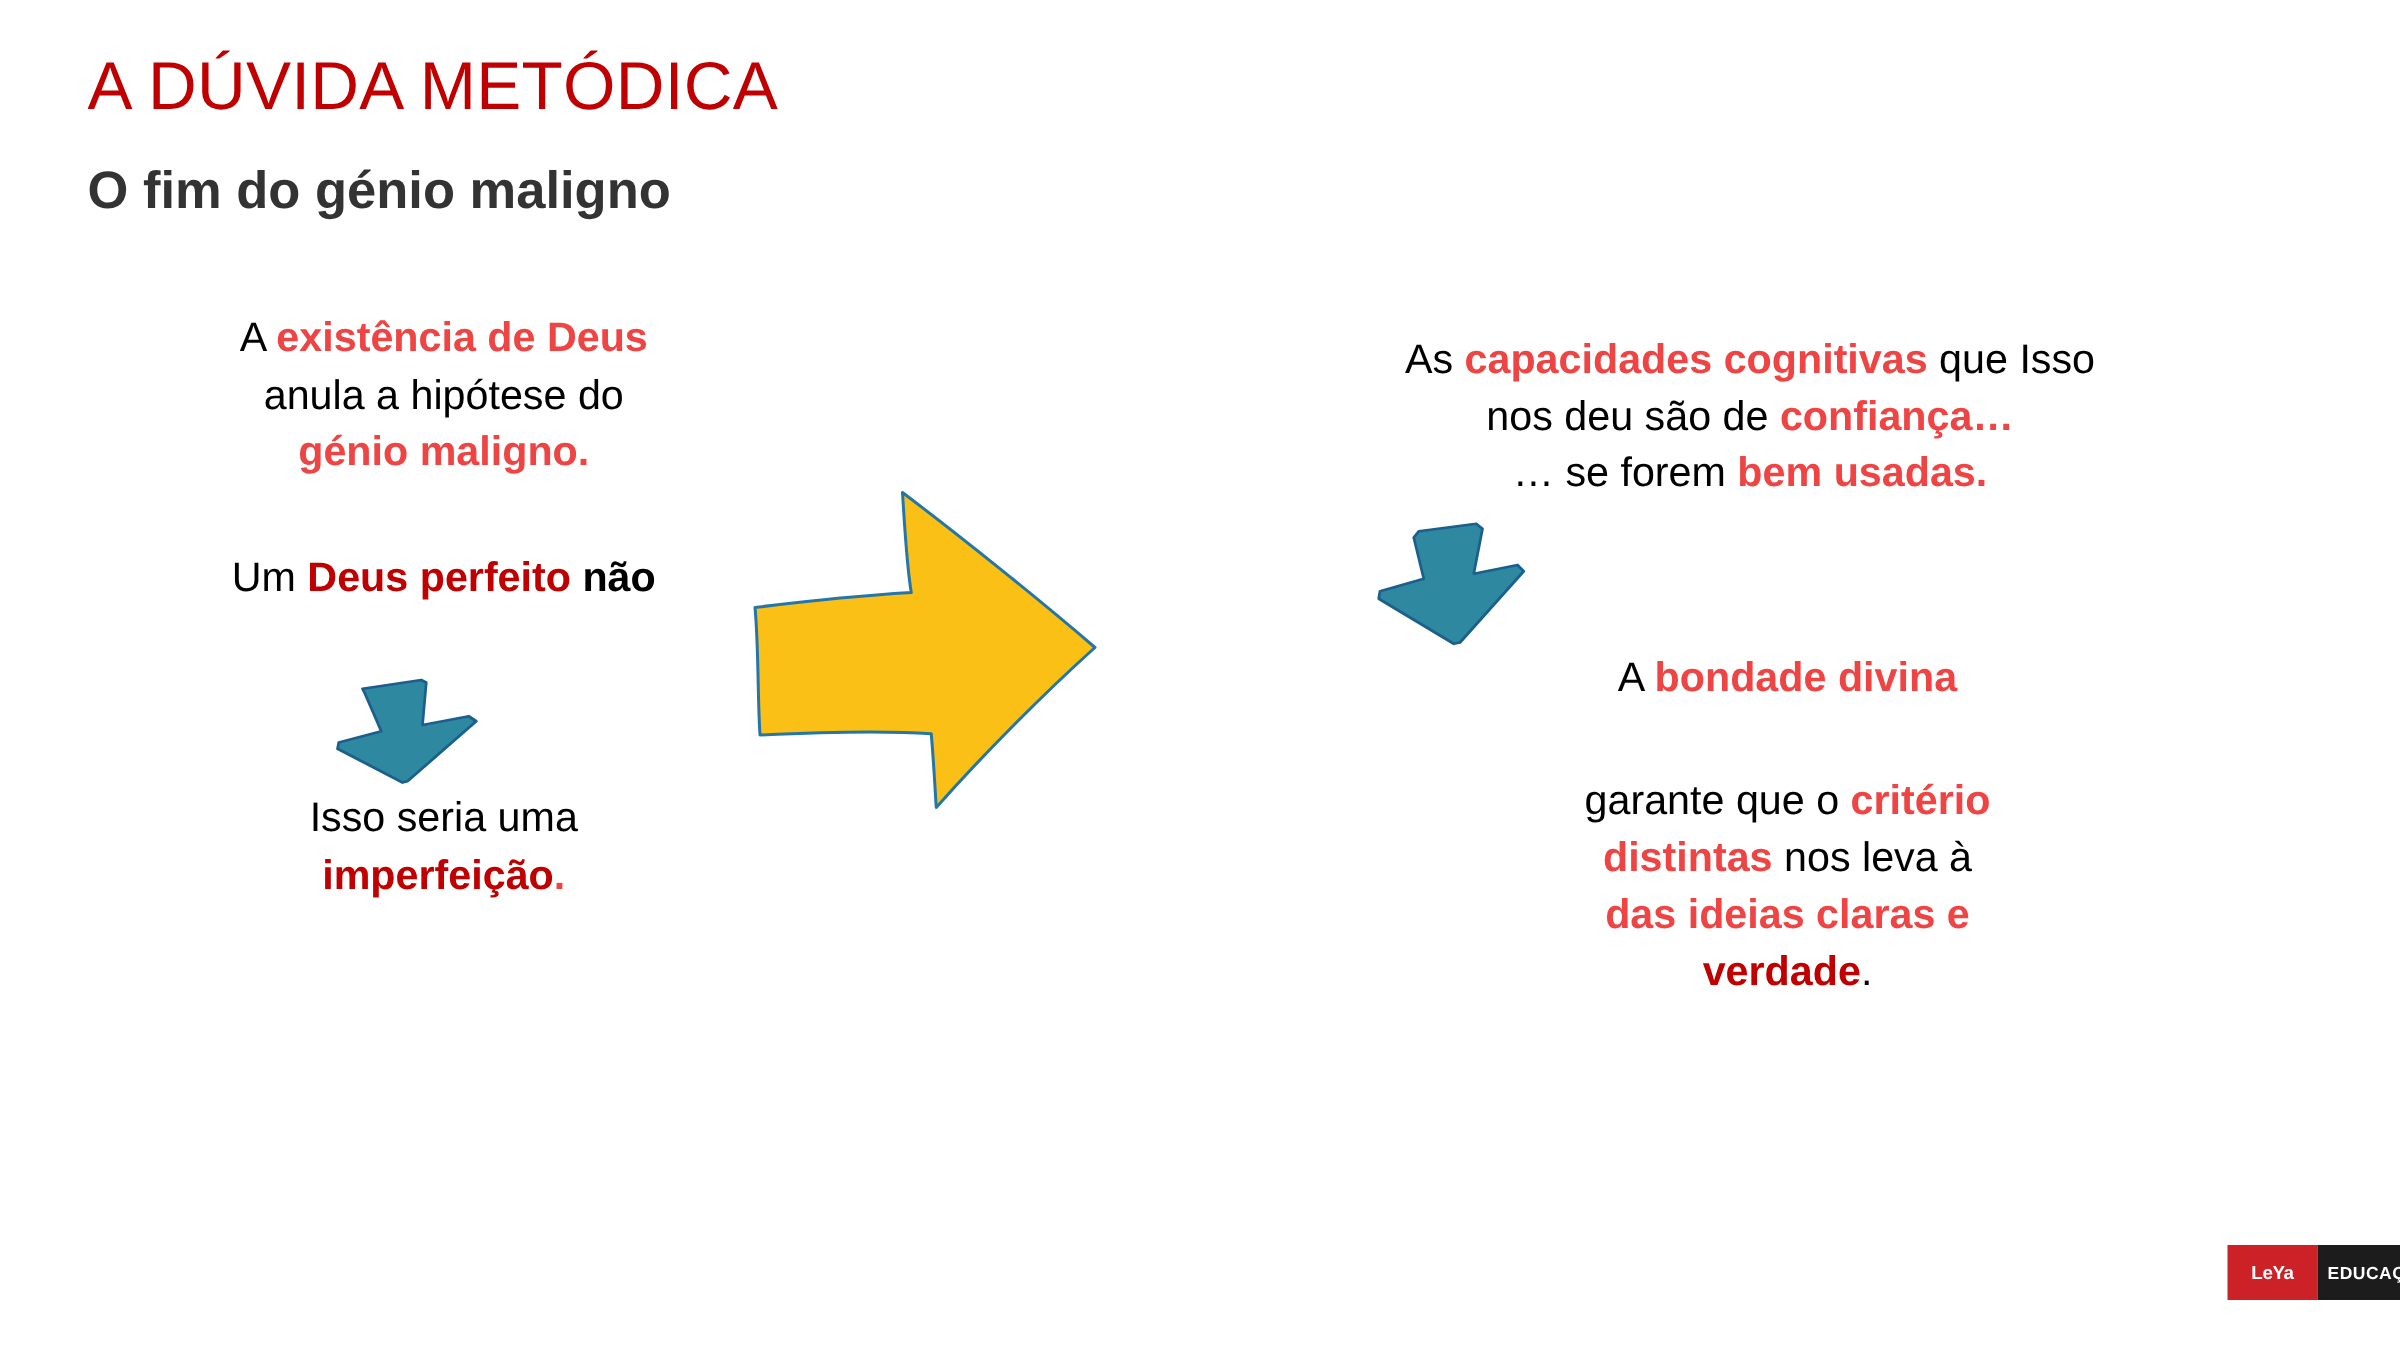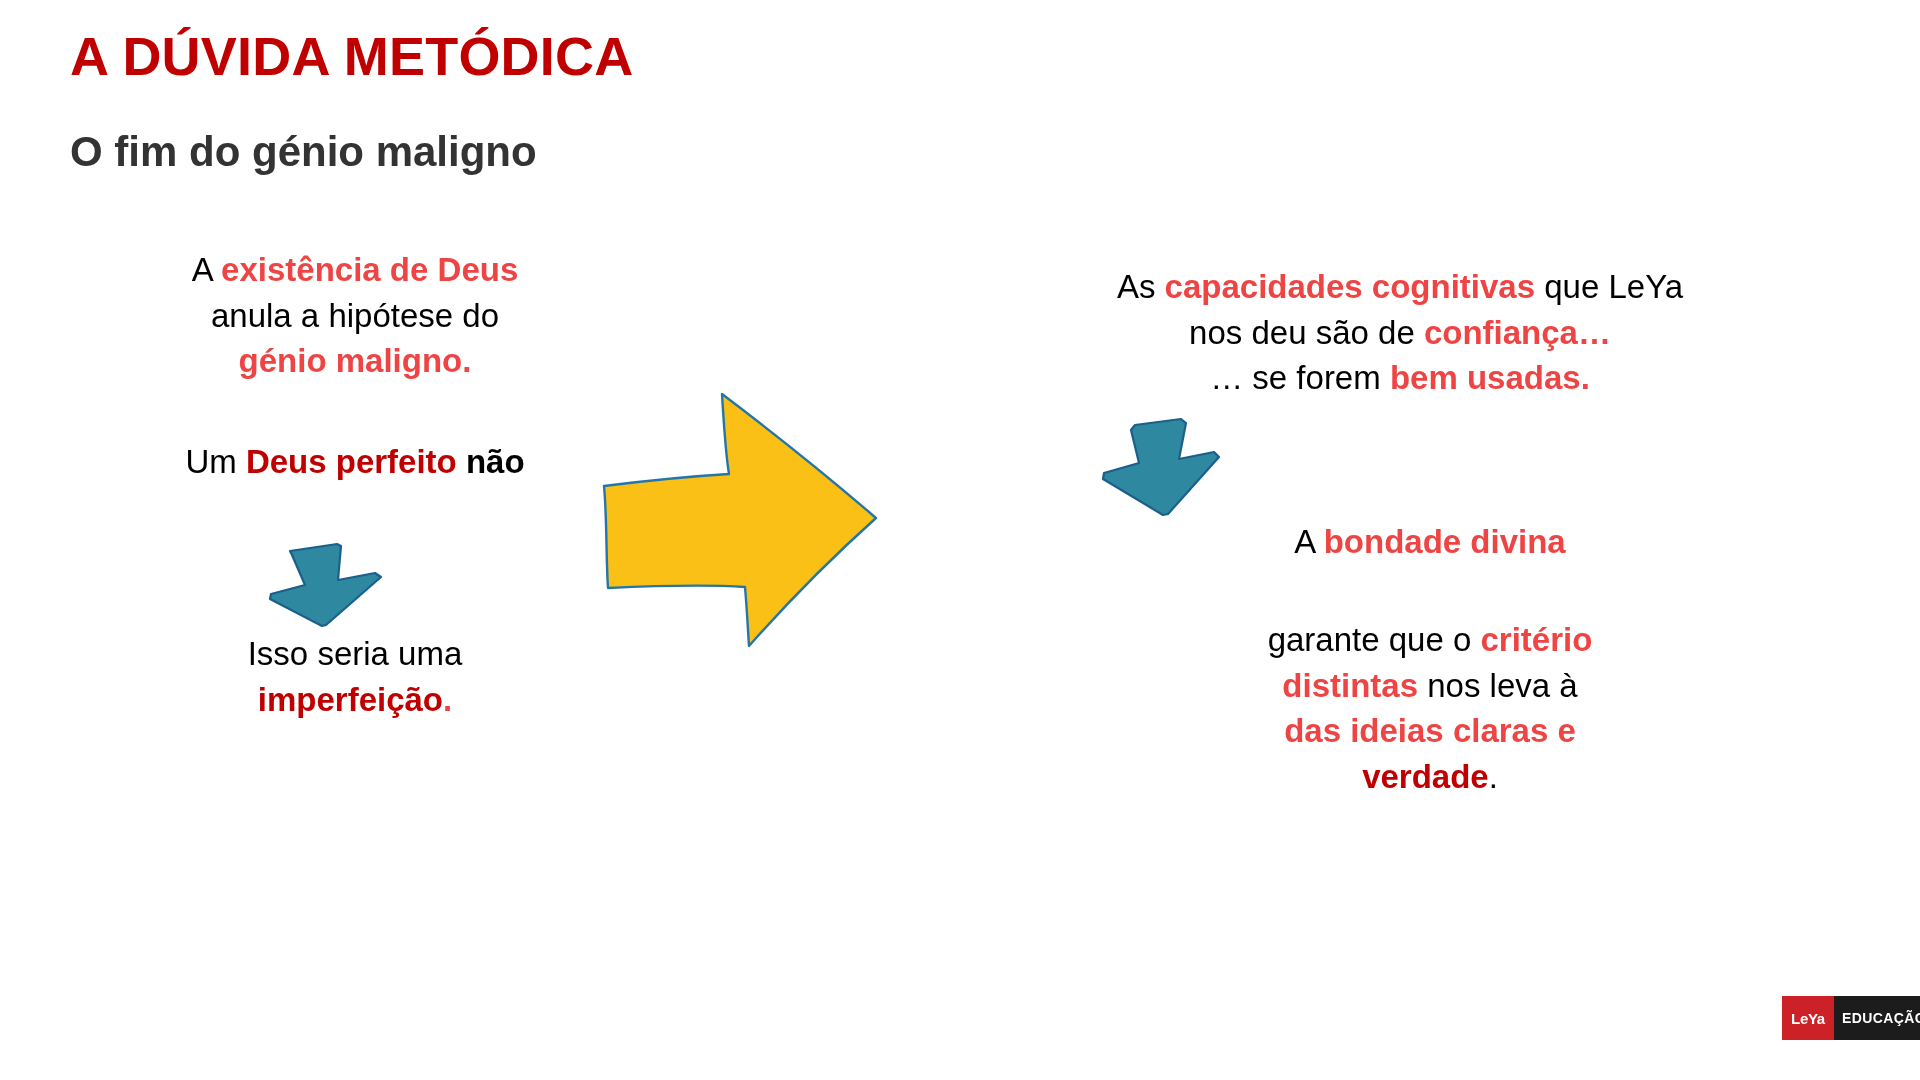--- a/index.html
+++ b/index.html
@@ -16,23 +16,23 @@
     width: 1920px;
     height: 1080px;
     background: #ffffff;
     overflow: hidden;
   }
 
   
   .slide-title {
     position: absolute;
     left: 70px;
-    top: 25px;
+    top: 38px;
     font-size: 54px;
-    font-weight: bold;
+    font-weight: normal;
     color: #c00000;
     letter-spacing: 0.2px;
     white-space: nowrap;
   }
   .slide-subtitle {
     position: absolute;
     left: 70px;
     top: 128px;
     font-size: 42px;
     font-weight: bold;
@@ -85,21 +85,21 @@
   .logo {
     position: absolute;
     left: 1782px;
     top: 996px;
     display: flex;
     align-items: stretch;
     height: 44px;
   }
   .logo-mark {
     background: #cc2127;
-    width: 52px;
+    width: 72px;
     display: flex;
     align-items: center;
     justify-content: center;
   }
   .logo-mark-text {
     color: #ffffff;
     font-size: 15px;
     font-weight: bold;
     letter-spacing: -0.3px;
   }
@@ -153,21 +153,21 @@
                C104,88 52,93 12,98
                C15,130 14,170 16,200
                C58,198 110,196 153,199
                C155,222 156,243 157,258
                C195,215 245,165 284,130
                C240,92 175,40 130,6 Z" fill="#fac015" stroke="#2476a8" stroke-width="2.4" stroke-linejoin="round"></path>
     </svg>
   </div>
 
   <div class="text-block tb-right-1">
-    <span class="line"><span>As </span><span class="hl-teal">capacidades cognitivas</span><span> que LeYa</span></span>
+    <span class="line"><span>As </span><span class="hl-teal">capacidades cognitivas</span><span> que Isso</span></span>
     <span class="line"><span>nos deu são de </span><span class="hl-teal">confiança…</span></span>
     <span class="line"><span>… se forem </span><span class="hl-teal">bem usadas.</span></span>
   </div>
 
   <div class="arrow arrow-down-right">
     <svg width="130" height="108" viewBox="0 0 130 108" xmlns="http://www.w3.org/2000/svg">
       <path d="M40,10 L86,4 L91,8 L84,44 L119,37 L124,42 L73,99 L68,100 L8,64 L9,58 L44,48 L36,15 Z" fill="#2e88a0" stroke="#1b5f8c" stroke-width="2.2" stroke-linejoin="round"></path>
     </svg>
   </div>
 

